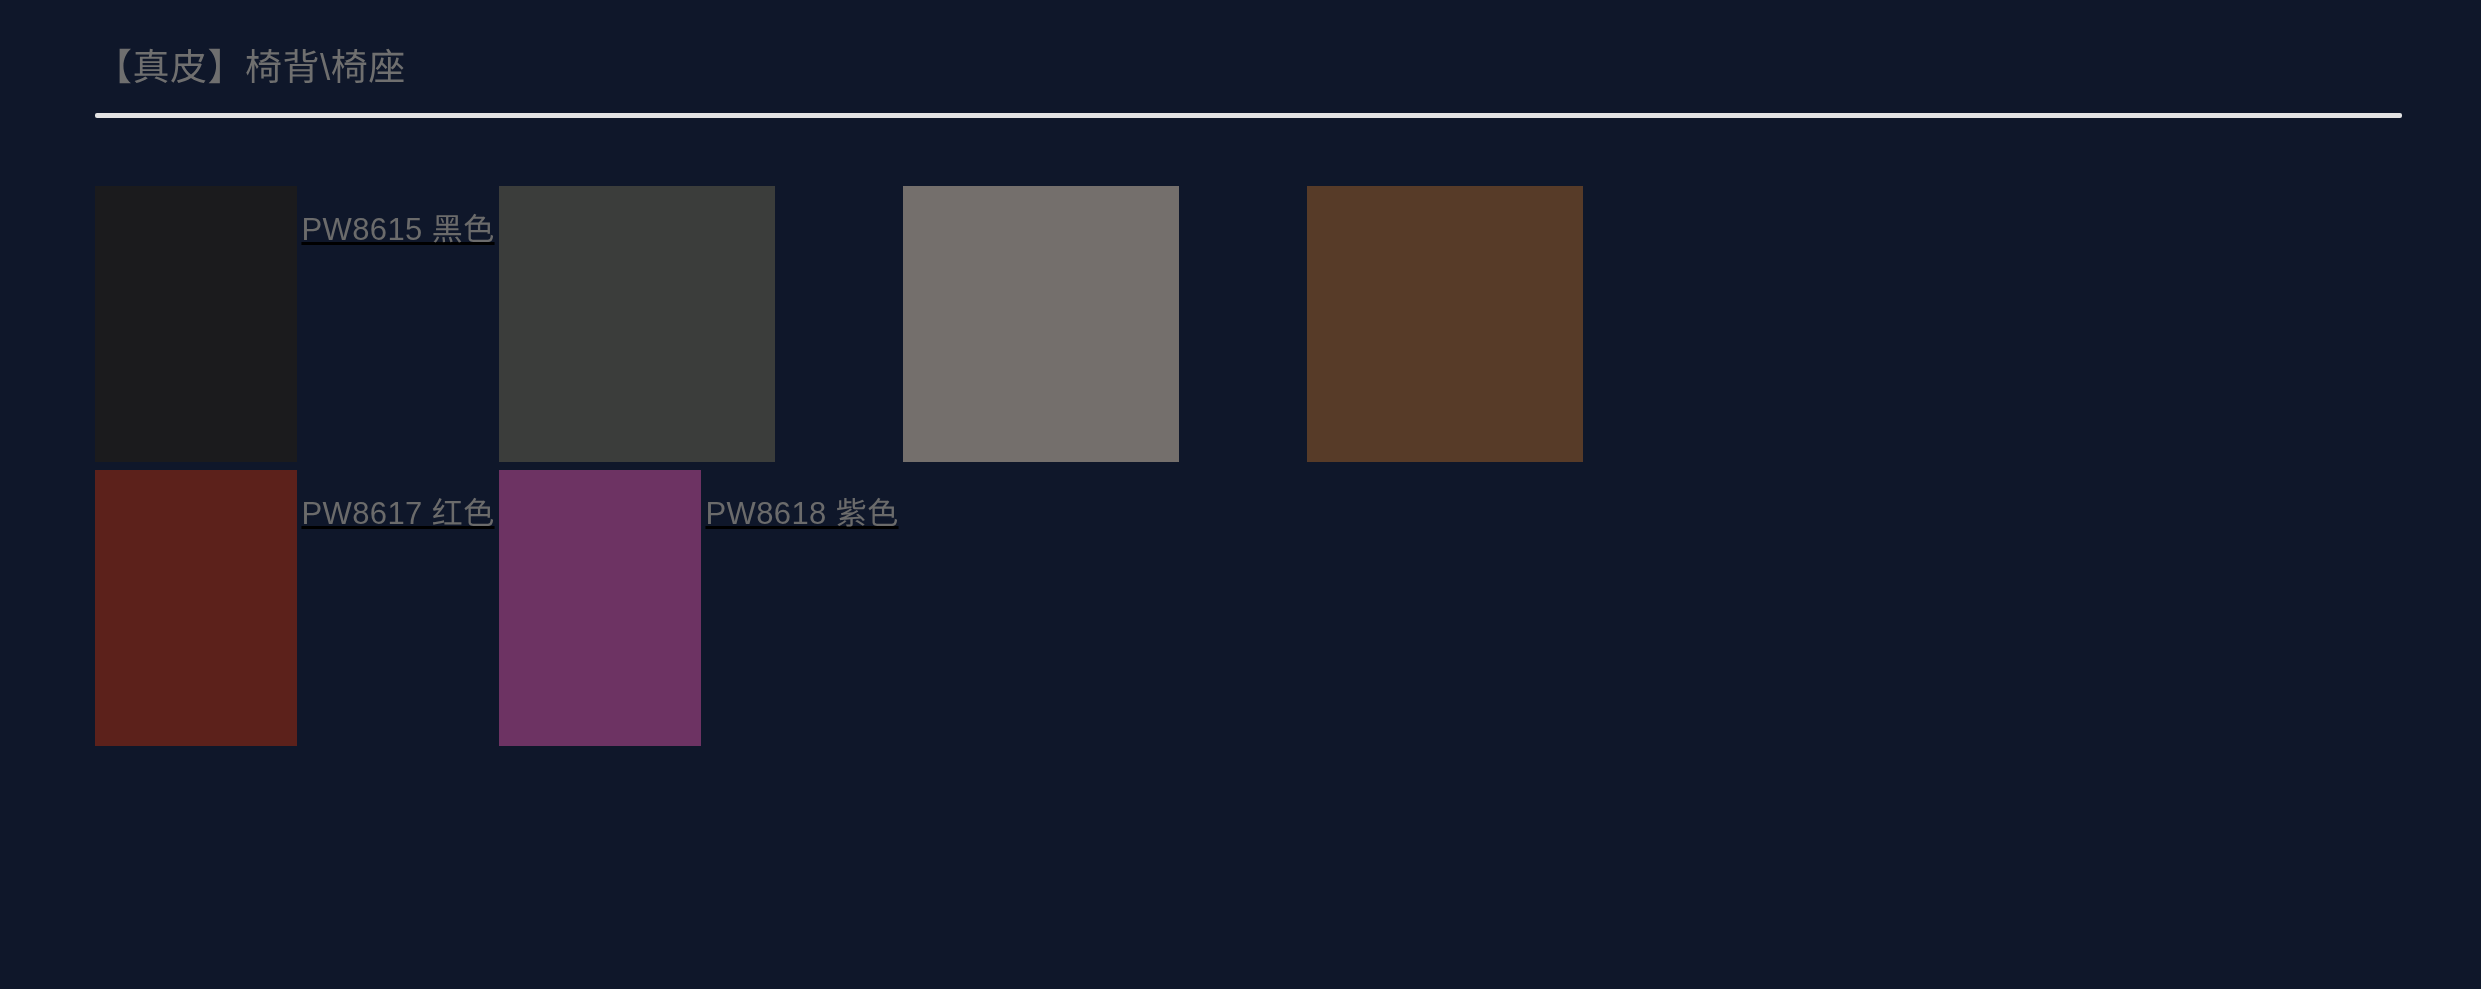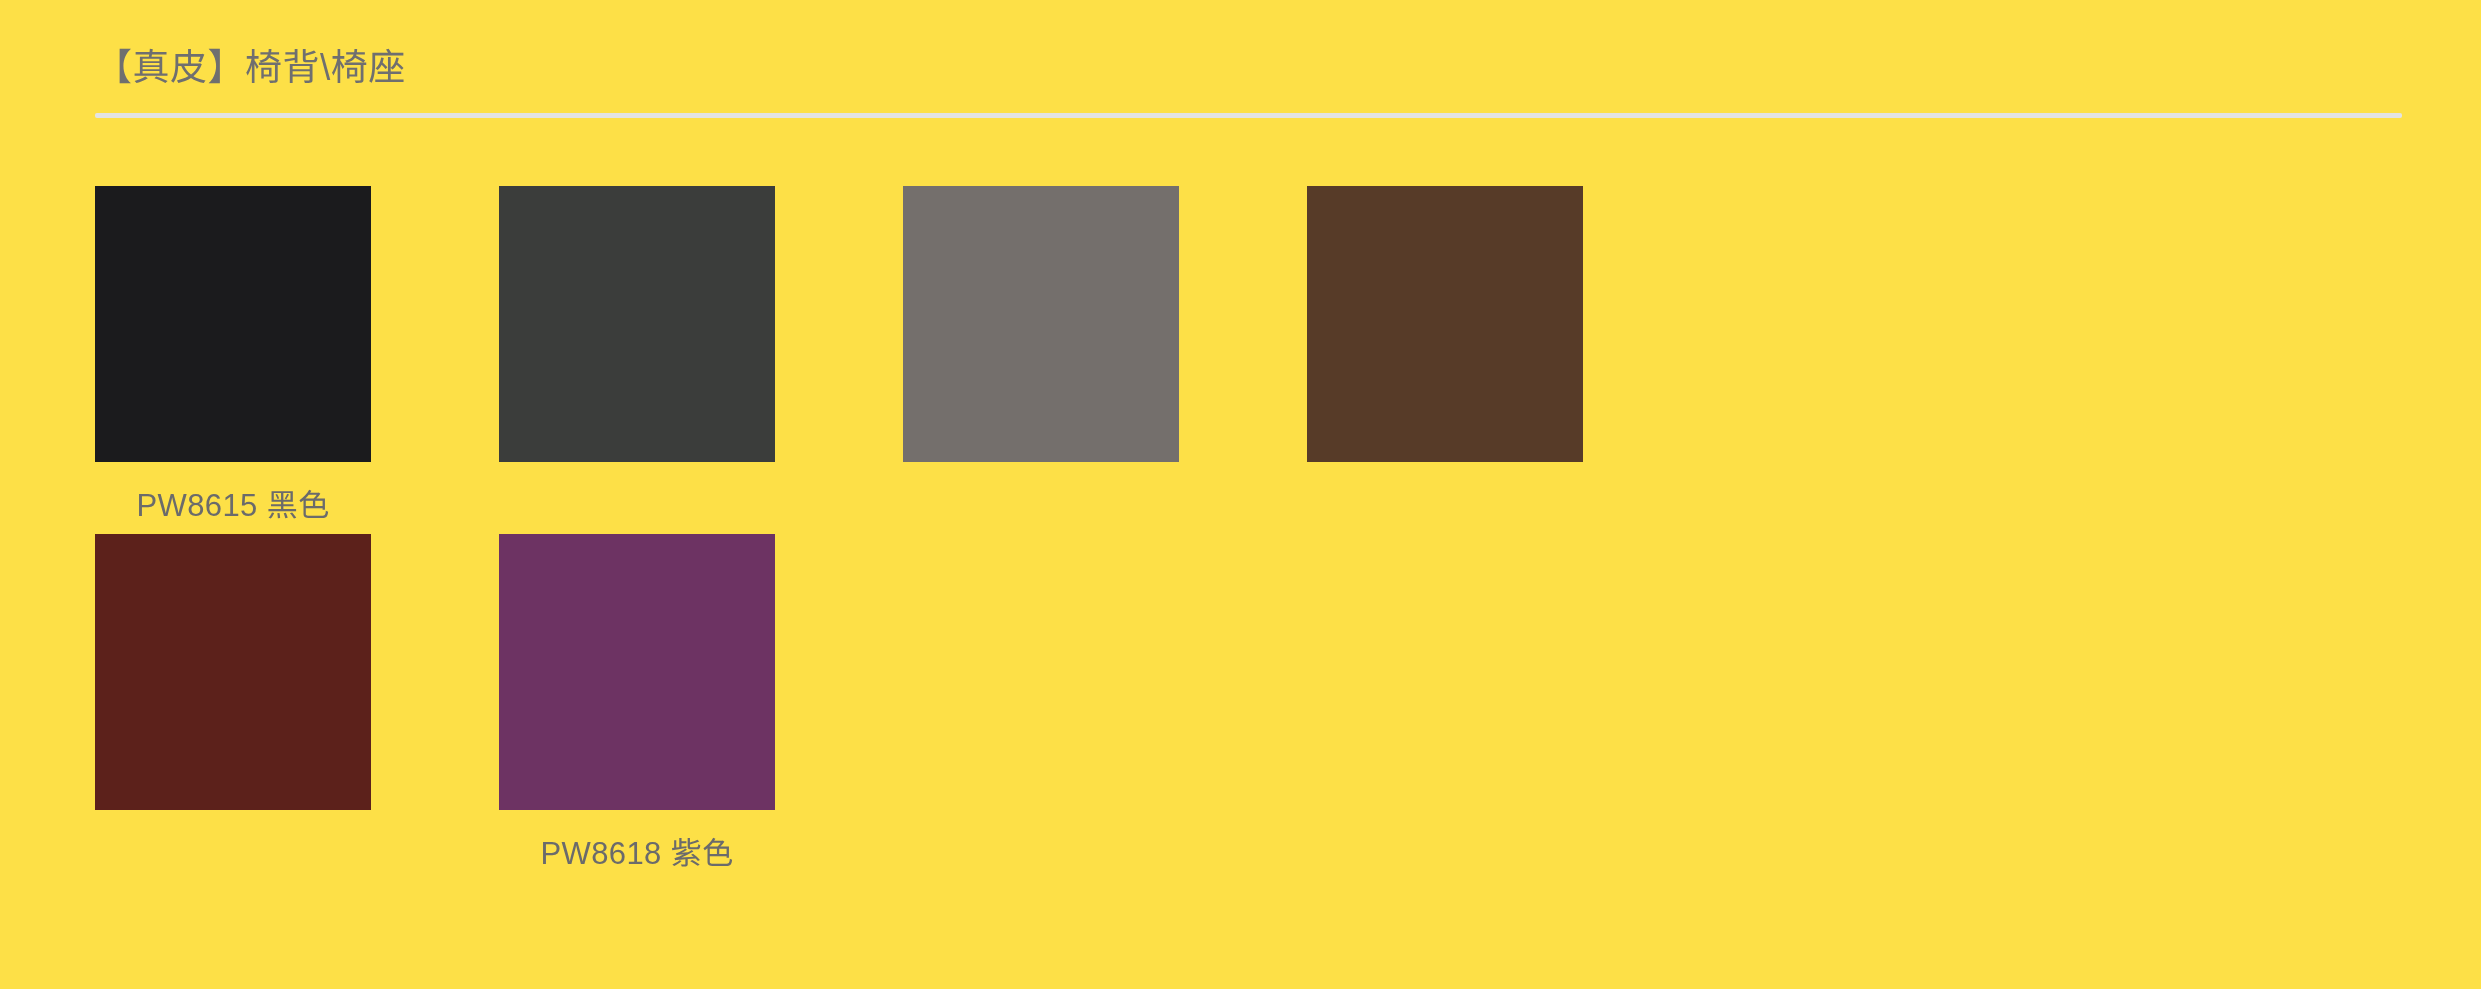--- a/index.html
+++ b/index.html
@@ -13,21 +13,21 @@
     height: 989px;
     font-family: "Liberation Sans", "DejaVu Sans", sans-serif;
     -webkit-font-smoothing: antialiased;
     overflow: hidden;
   }
 
   .page {
     position: relative;
     width: 2481px;
     height: 989px;
-    background: #fde047;
+    background: #0f172a;
     box-sizing: border-box;
   }
 
   
   .section-header {
     position: absolute;
     left: 0;
     top: 0;
     width: 2481px;
     height: 116px;
@@ -64,23 +64,24 @@
     display: flex;
     flex-direction: row;
     align-items: flex-start;
   }
   .swatch-row + .swatch-row {
     margin-top: 8px;
   }
   .swatch-cell {
     width: 404px;
     display: flex;
-    flex-direction: column;
+    flex-direction: row;
     align-items: flex-start;
     box-sizing: border-box;
+    text-decoration: underline;
   }
   .swatch-chip {
     width: 276px;
     height: 276px;
     display: block;
     border: 0;
     outline: none;
     padding: 0;
     background-clip: padding-box;
   }
@@ -127,20 +128,21 @@
       <div class="swatch-cell">
         <div class="swatch-chip" style="background-color: rgb(87, 59, 40);"></div>
       </div>
 
     </div>
 
     <div class="swatch-row">
 
       <div class="swatch-cell">
         <div class="swatch-chip" style="background-color: rgb(92, 33, 27);"></div>
+        <div class="swatch-label">PW8617 红色</div>
       </div>
 
       <div class="swatch-cell">
         <div class="swatch-chip" style="background-color: rgb(109, 51, 99);"></div>
         <div class="swatch-label">PW8618 紫色</div>
       </div>
 
     </div>
 
   </div>

